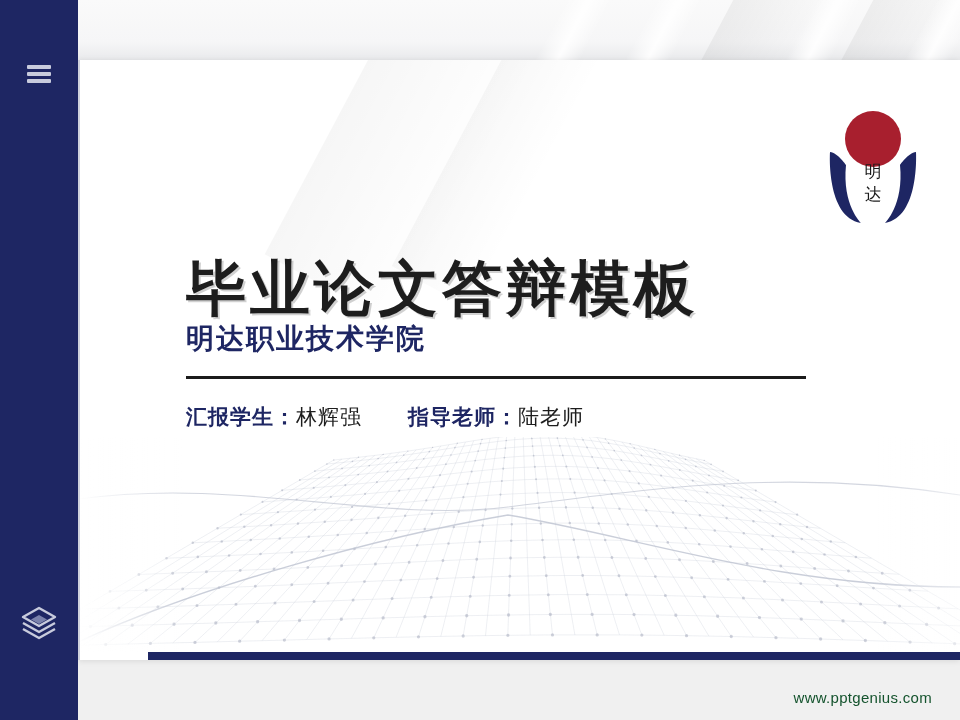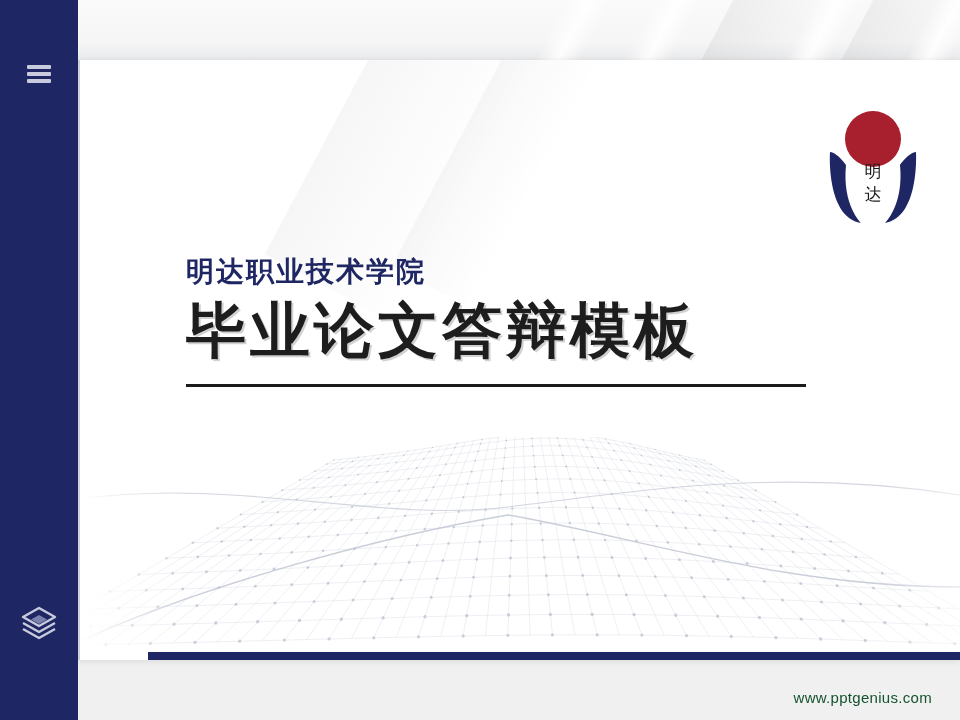--- a/index.html
+++ b/index.html
@@ -264,23 +264,26 @@
 
     <svg id="logo" viewBox="0 0 98 120">
       <circle cx="49" cy="34" r="28" fill="#a81f2e"></circle>
       <path d="M6,47 C6,47 2,112 37,118 C37,118 18,100 22,60 C22,60 14,48 6,47 Z" fill="#1e2663"></path>
       <path d="M92,47 C92,47 96,112 61,118 C61,118 80,100 76,60 C76,60 84,48 92,47 Z" fill="#1e2663"></path>
       <text x="49" y="72" text-anchor="middle" font-size="17" fill="#1a1a1a" font-family="'DejaVu Sans', sans-serif">明</text>
       <text x="49" y="95" text-anchor="middle" font-size="17" fill="#1a1a1a" font-family="'DejaVu Sans', sans-serif">达</text>
     </svg>
 
     <div id="titleblock">
+      <div id="maintitle">毕业论文答辩模板</div>
       <div id="school">明达职业技术学院</div>
-      <div id="maintitle">毕业论文答辩模板</div>
       <div id="rule"></div>
+      <div id="people">
+        <span class="lbl">汇报学生</span><span class="lbl">：</span><span>林辉强</span><span class="gap"></span><span class="lbl">指导老师</span><span class="lbl">：</span><span>陆老师</span>
+      </div>
     </div>
 
     <svg id="mesh" viewBox="0 0 882 215" preserveAspectRatio="none">
       <defs>
         <linearGradient id="fadeL" x1="0" y1="0" x2="1" y2="0">
           <stop offset="0" stop-color="#ffffff" stop-opacity="1"></stop>
           <stop offset="0.12" stop-color="#ffffff" stop-opacity="0"></stop>
           <stop offset="0.9" stop-color="#ffffff" stop-opacity="0"></stop>
           <stop offset="1" stop-color="#ffffff" stop-opacity="0.55"></stop>
         </linearGradient>

